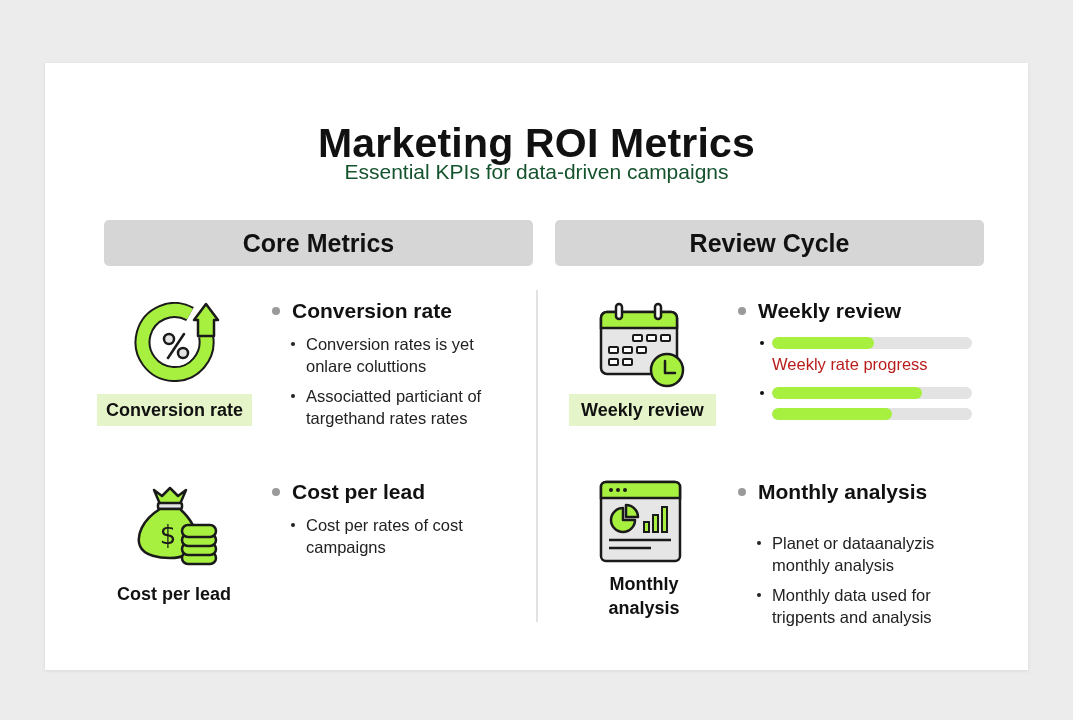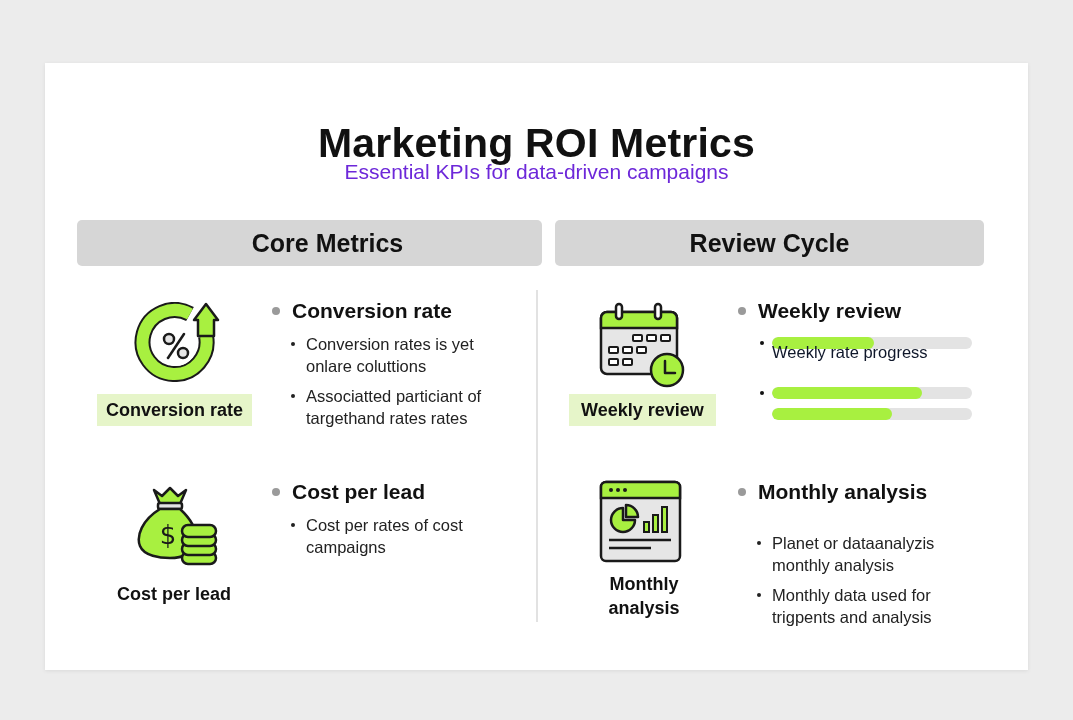--- a/index.html
+++ b/index.html
@@ -14,29 +14,29 @@
     position: absolute; left: 45px; top: 63px; width: 983px; height: 607px;
     background: #ffffff;
     box-shadow: 0 1px 4px rgba(0,0,0,0.08);
   }
   .title {
     position: absolute; left: 0; top: 120px; width: 1073px; text-align: center;
     font-size: 41px; font-weight: 700; letter-spacing: 0.2px; color: #111;
   }
   .subtitle {
     position: absolute; left: 0; top: 160px; width: 1073px; text-align: center;
-    font-size: 21px; color: #6d28d9;
+    font-size: 21px; color: #14532d;
   }
   .section-header {
     position: absolute; top: 220px; height: 46px; width: 429px;
     background: #d6d6d6; border-radius: 5px;
     display: flex; align-items: center; justify-content: center;
     font-size: 25px; font-weight: 700; color: #111;
   }
-  .sh-left { left: 77px; padding-left: 36px; }
+  .sh-left { left: 104px; }
   .sh-right { left: 555px; }
   .divider {
     position: absolute; left: 536px; top: 290px; width: 2px; height: 332px;
     background: #e2e2e2;
   }
   .icon { position: absolute; }
   .icon-label {
     position: absolute; font-size: 18px; font-weight: 700; color: #111;
     text-align: center; line-height: 24px;
   }
@@ -53,21 +53,21 @@
   .bullets li { position: relative; padding-left: 16px; margin-bottom: 8px; }
   .bullets li::before {
     content: ""; position: absolute; left: 1px; top: 9px; width: 4px; height: 4px;
     background: #222; border-radius: 50%;
   }
   .progress-row { position: absolute; left: 760px; width: 212px; height: 12px; display: flex; align-items: center; }
   .progress-row .pdot { width: 4px; height: 4px; border-radius: 50%; background: #111; margin-right: 8px; flex: none; }
   .progress-row .pdot.hidden { visibility: hidden; }
   .track { position: relative; flex: 1; height: 12px; background: #e3e3e3; border-radius: 6px; overflow: hidden; }
   .fill { position: absolute; left: 0; top: 0; bottom: 0; background: #a8f040; border-radius: 6px; }
-  .progress-caption { position: absolute; left: 772px; top: 343px; font-size: 16.5px; color: #0f172a; }
+  .progress-caption { position: absolute; left: 772px; top: 355px; font-size: 16.5px; color: #b91c1c; }
 </style>
 </head>
 <body>
 
 <div class="card"></div>
 
 <div class="title">Marketing ROI Metrics</div>
 <div class="subtitle">Essential KPIs for data-driven campaigns</div>
 
 <div class="section-header sh-left">

